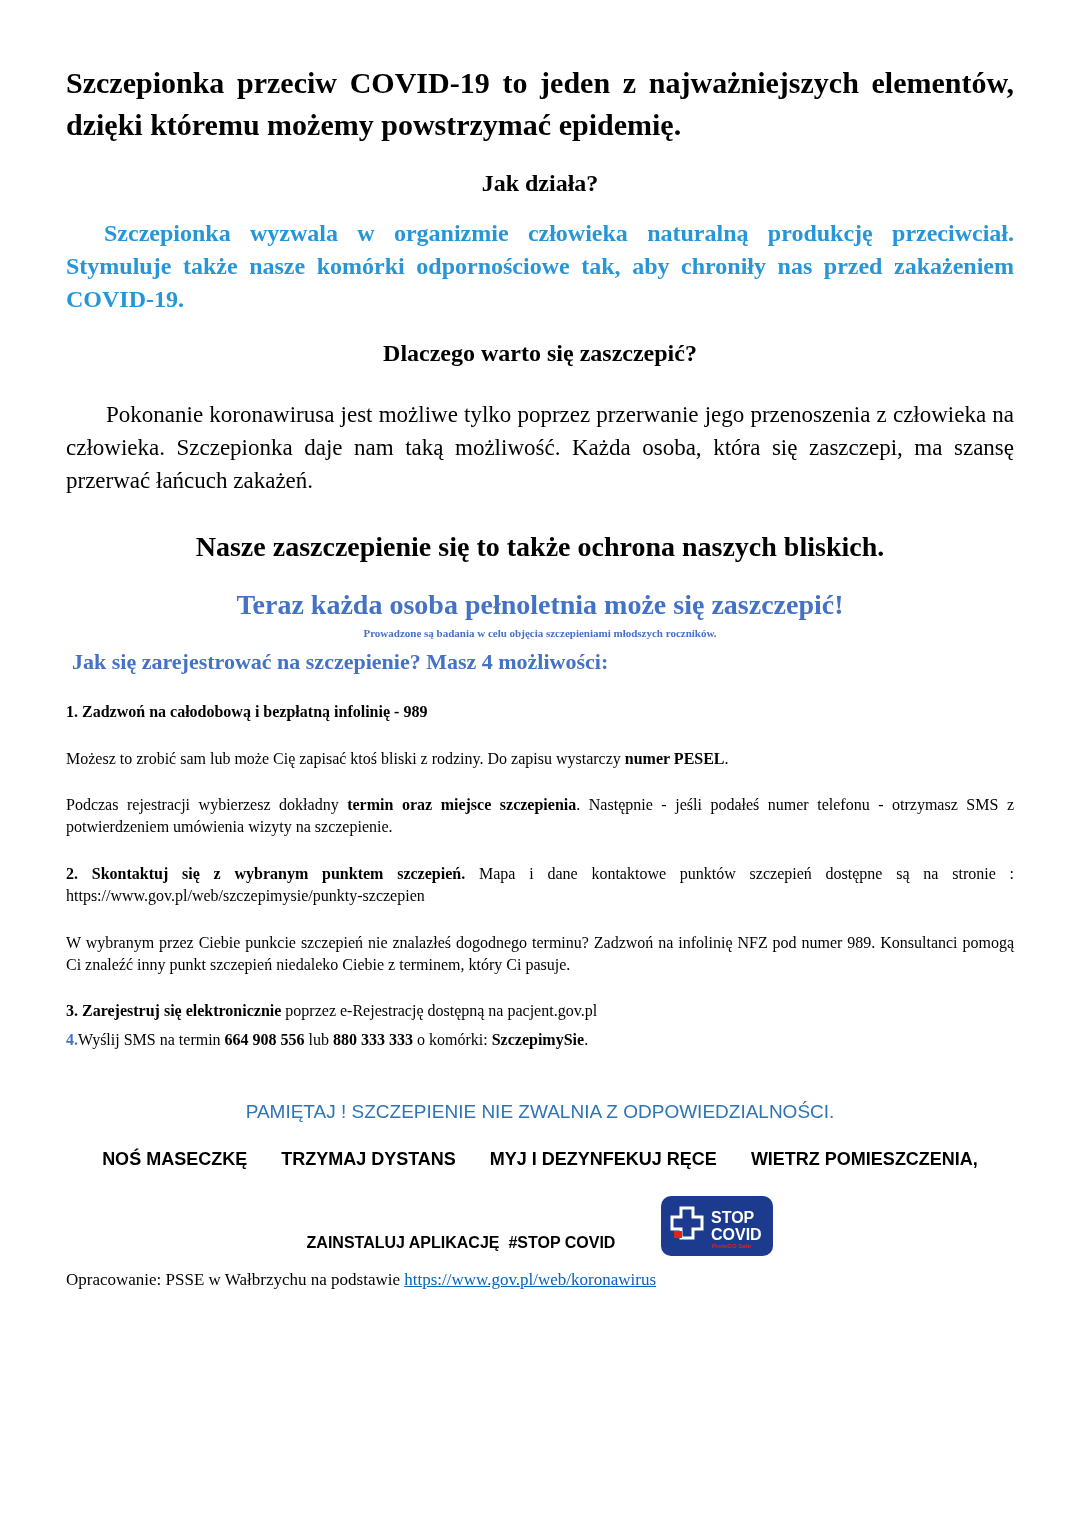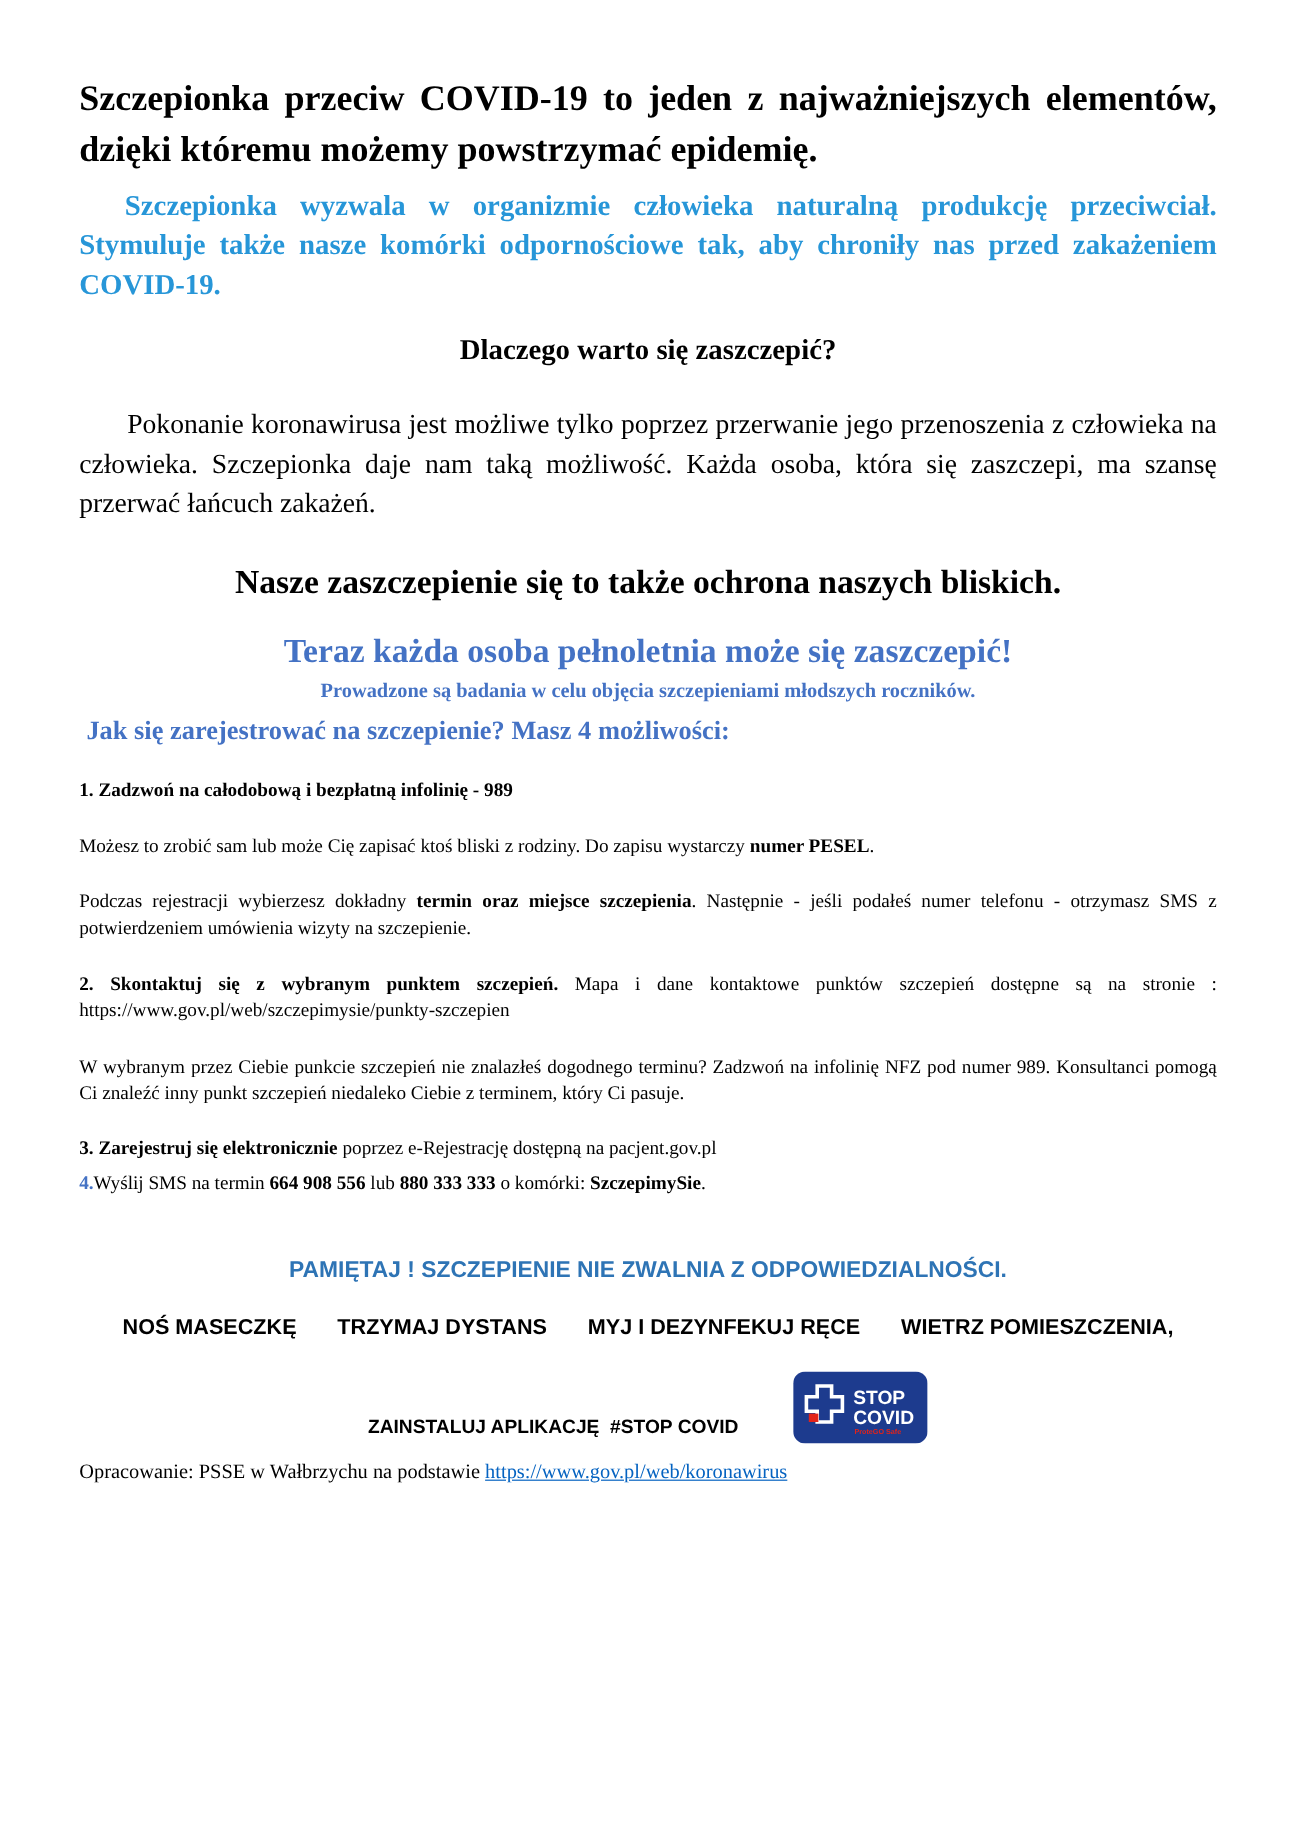--- a/index.html
+++ b/index.html
@@ -59,21 +59,21 @@
     margin:34px 0 26px 0;
   }
   .adults{
     font-size:28px;
     font-weight:bold;
     color:var(--accent_blue);
     text-align:center;
     margin:18px 0 6px 0;
   }
   .research{
-    font-size:17px;
+    font-size:11px;
     font-weight:bold;
     color:var(--accent_blue);
     text-align:center;
     margin:2px 0 10px 0;
   }
   .register-q{
     font-size:22px;
     font-weight:bold;
     color:var(--accent_blue);
     margin:6px 0 26px 6px;
@@ -83,21 +83,21 @@
     text-align:justify;
     line-height:1.4;
     margin:24px 0;
   }
   .opt-tight{margin:6px 0;}
   .b{font-weight:bold;}
   .blue{color:var(--accent_blue);}
   .reminder{
     font-family:"Liberation Sans", sans-serif;
     font-size:19px;
-    font-weight:bold;
+    font-weight:normal;
     color:var(--reminder_blue);
     text-align:center;
     margin:50px 0 26px 0;
   }
   .precautions{
     font-family:"Liberation Sans", sans-serif;
     font-size:18px;
     font-weight:bold;
     display:flex;
     justify-content:center;
@@ -130,20 +130,21 @@
     color:var(--link_blue);
   }
 </style>
 </head>
 <body>
 
 <div class="page">
 
   <h1 class="title">Szczepionka przeciw COVID-19 to jeden z najważniejszych elementów, dzięki któremu możemy powstrzymać epidemię.</h1>
 
+  <h2 class="h-center">Jak działa?</h2>
 
   <p class="cyan-para">Szczepionka wyzwala w organizmie człowieka naturalną produkcję przeciwciał. Stymuluje także nasze komórki odpornościowe tak, aby chroniły nas przed zakażeniem COVID-19.</p>
 
   <h2 class="h-center">Dlaczego warto się zaszczepić?</h2>
 
   <p class="body-para indent">Pokonanie koronawirusa jest możliwe tylko poprzez przerwanie jego przenoszenia  z człowieka na człowieka. Szczepionka daje nam taką możliwość. Każda osoba, która się zaszczepi, ma szansę przerwać łańcuch zakażeń.</p>
 
   <h2 class="protect">Nasze zaszczepienie się to  także ochrona naszych bliskich.</h2>
 
   <h2 class="adults">Teraz każda osoba pełnoletnia może się zaszczepić!</h2>

